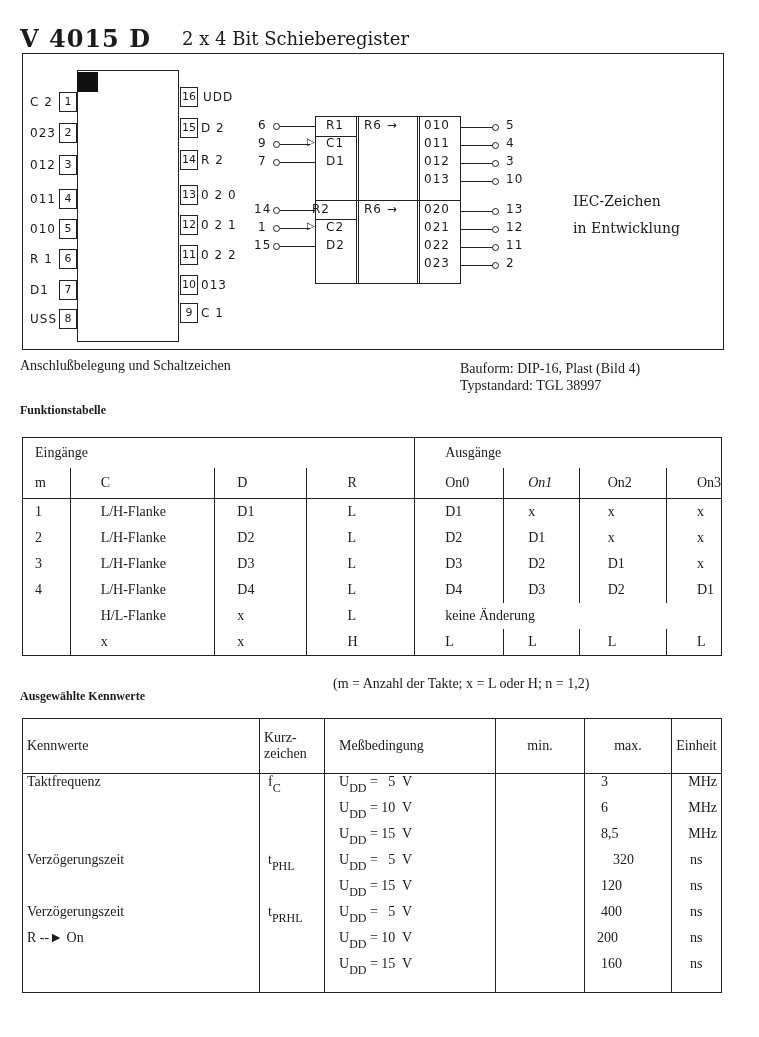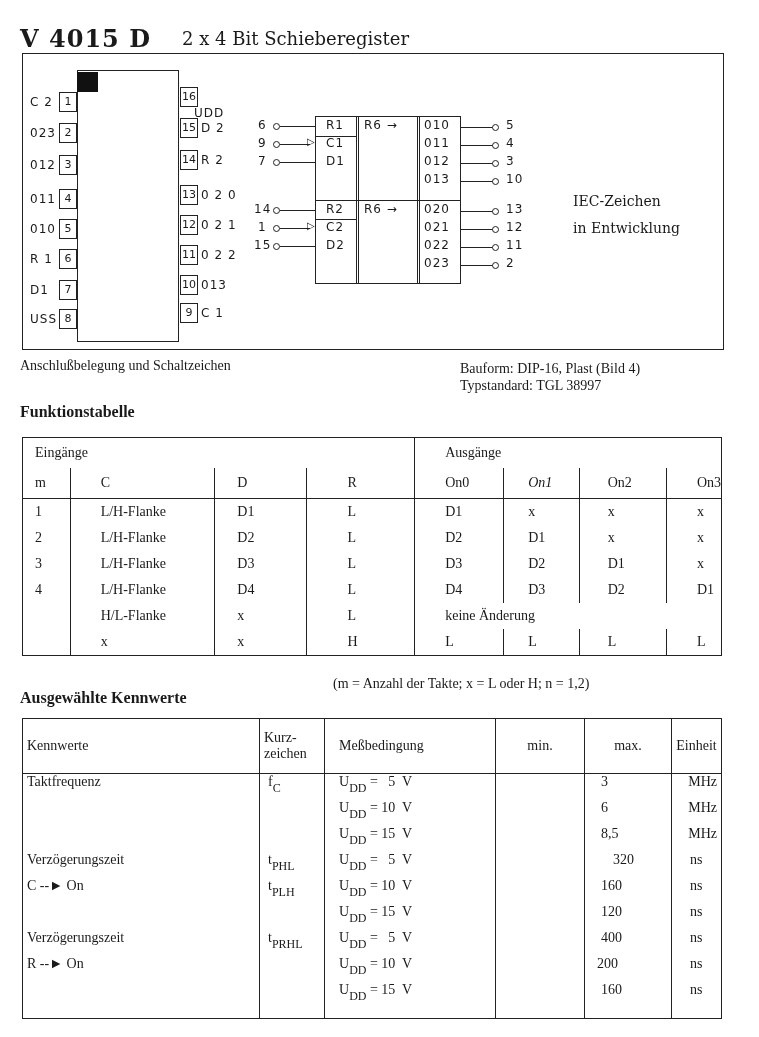--- a/index.html
+++ b/index.html
@@ -26,21 +26,21 @@
   .sym-box { position: absolute; border: 1.5px solid #222; }
   .sym-text { position: absolute; font-size: 12px; font-family: "DejaVu Sans", sans-serif; letter-spacing: 1px; }
   .wire { position: absolute; height: 1.3px; background: #222; }
   .term { position: absolute; width: 5px; height: 5px; border: 1.2px solid #222; border-radius: 50%; background: #fff; }
 
   #iec-note { left: 573px; top: 188px; font-size: 14px; line-height: 27px; font-family: "DejaVu Serif", serif; }
 
   #caption-left { left: 20px; top: 358px; font-size: 14px; font-family: "Liberation Serif", serif; }
   #caption-right { left: 460px; top: 360px; font-size: 14px; line-height: 17px; font-family: "Liberation Serif", serif; }
 
-  .section-heading { position: absolute; font-size: 16px; font-weight: bold; font-family: "Liberation Serif", serif; }
+  .section-heading { position: absolute; font-size: 12px; font-weight: bold; font-family: "Liberation Serif", serif; }
 
   
   #func-table { position: absolute; left: 22px; top: 437px; width: 700px; border-collapse: collapse; font-family: "Liberation Serif", serif; font-size: 14px; }
   #func-table td { padding: 0 0 0 12px; height: 26px; }
   #func-table .hdr1 td { height: 30px; }
   #func-table .hdr2 td { height: 30px; border-bottom: 1.5px solid #222; }
   .vl { border-left: 1px solid #222; }
   .vlb { border-left: 1.5px solid #222; }
 
   #func-note { position: absolute; left: 333px; top: 676px; font-size: 14px; font-family: "Liberation Serif", serif; }
@@ -75,21 +75,21 @@
     <div class="pin-label" style="left:30px; top:192px;">011</div>
     <div class="pin-box" style="left:59px; top:219px;">5</div>
     <div class="pin-label" style="left:30px; top:222px;">010</div>
     <div class="pin-box" style="left:59px; top:249px;">6</div>
     <div class="pin-label" style="left:30px; top:252px;">R 1</div>
     <div class="pin-box" style="left:59px; top:280px;">7</div>
     <div class="pin-label" style="left:30px; top:283px;">D1</div>
     <div class="pin-box" style="left:59px; top:309px;">8</div>
     <div class="pin-label" style="left:30px; top:312px;">USS</div>
     <div class="pin-box" style="left:180px; top:87px;">16</div>
-    <div class="pin-label" style="left:194px; top:90px;margin-top:16px;">UDD</div>
+    <div class="pin-label" style="left:203px; top:90px;">UDD</div>
     <div class="pin-box" style="left:180px; top:118px;">15</div>
     <div class="pin-label" style="left:201px; top:121px;">D 2</div>
     <div class="pin-box" style="left:180px; top:150px;">14</div>
     <div class="pin-label" style="left:201px; top:153px;">R 2</div>
     <div class="pin-box" style="left:180px; top:185px;">13</div>
     <div class="pin-label" style="left:201px; top:188px;">0 2 0</div>
     <div class="pin-box" style="left:180px; top:215px;">12</div>
     <div class="pin-label" style="left:201px; top:218px;">0 2 1</div>
     <div class="pin-box" style="left:180px; top:245px;">11</div>
     <div class="pin-label" style="left:201px; top:248px;">0 2 2</div>
@@ -132,21 +132,21 @@
     <div class="wire" style="left:460px; top:163px; width:33px;"></div>
     <div class="term" style="left:492px; top:160px;"></div>
     <div class="sym-text" style="left:506px; top:154px;">3</div>
     <div class="sym-text" style="left:424px; top:172px;">013</div>
     <div class="wire" style="left:460px; top:181px; width:33px;"></div>
     <div class="term" style="left:492px; top:178px;"></div>
     <div class="sym-text" style="left:506px; top:172px;">10</div>
     <div class="sym-text" style="left:254px; top:202px;">14</div>
     <div class="term" style="left:273px; top:207px;"></div>
     <div class="wire" style="left:280px; top:210px; width:35px;"></div>
-    <div class="sym-text" style="left:326px; top:202px;">R2</div>
+    <div class="sym-text" style="left:312px; top:202px;">R2</div>
     <div class="sym-text" style="left:258px; top:220px;">1</div>
     <div class="term" style="left:273px; top:225px;"></div>
     <div class="wire" style="left:280px; top:228px; width:30px;"></div>
     <div class="sym-text" style="left:307px; top:220px; font-size:10px;">▷</div>
     <div class="sym-text" style="left:326px; top:220px;">C2</div>
     <div class="sym-text" style="left:254px; top:238px;">15</div>
     <div class="term" style="left:273px; top:243px;"></div>
     <div class="wire" style="left:280px; top:246px; width:35px;"></div>
     <div class="sym-text" style="left:326px; top:238px;">D2</div>
     <div class="sym-text" style="left:364px; top:202px;">R6 →</div>
@@ -298,28 +298,20 @@
       </tr>
       <tr>
         <td>Verzögerungszeit</td>
         <td style="padding-left:8px;"><span>t</span><span class="sub">PHL</span></td>
         <td style="padding-left:14px; white-space:pre;"><span>U</span><span class="sub">DD</span><span> =   5  V</span></td>
         <td></td>
         <td style="padding-left:28px;">320</td>
         <td style="padding-left:18px;">ns</td>
       </tr>
       <tr>
-        <td>C --► On</td>
-        <td style="padding-left:8px;"><span>t</span><span class="sub">PLH</span></td>
-        <td style="padding-left:14px; white-space:pre;"><span>U</span><span class="sub">DD</span><span> = 10  V</span></td>
-        <td></td>
-        <td style="padding-left:16px;">160</td>
-        <td style="padding-left:18px;">ns</td>
-      </tr>
-      <tr>
         <td></td>
         <td style="padding-left:8px;"></td>
         <td style="padding-left:14px; white-space:pre;"><span>U</span><span class="sub">DD</span><span> = 15  V</span></td>
         <td></td>
         <td style="padding-left:16px;">120</td>
         <td style="padding-left:18px;">ns</td>
       </tr>
       <tr>
         <td>Verzögerungszeit</td>
         <td style="padding-left:8px;"><span>t</span><span class="sub">PRHL</span></td>

